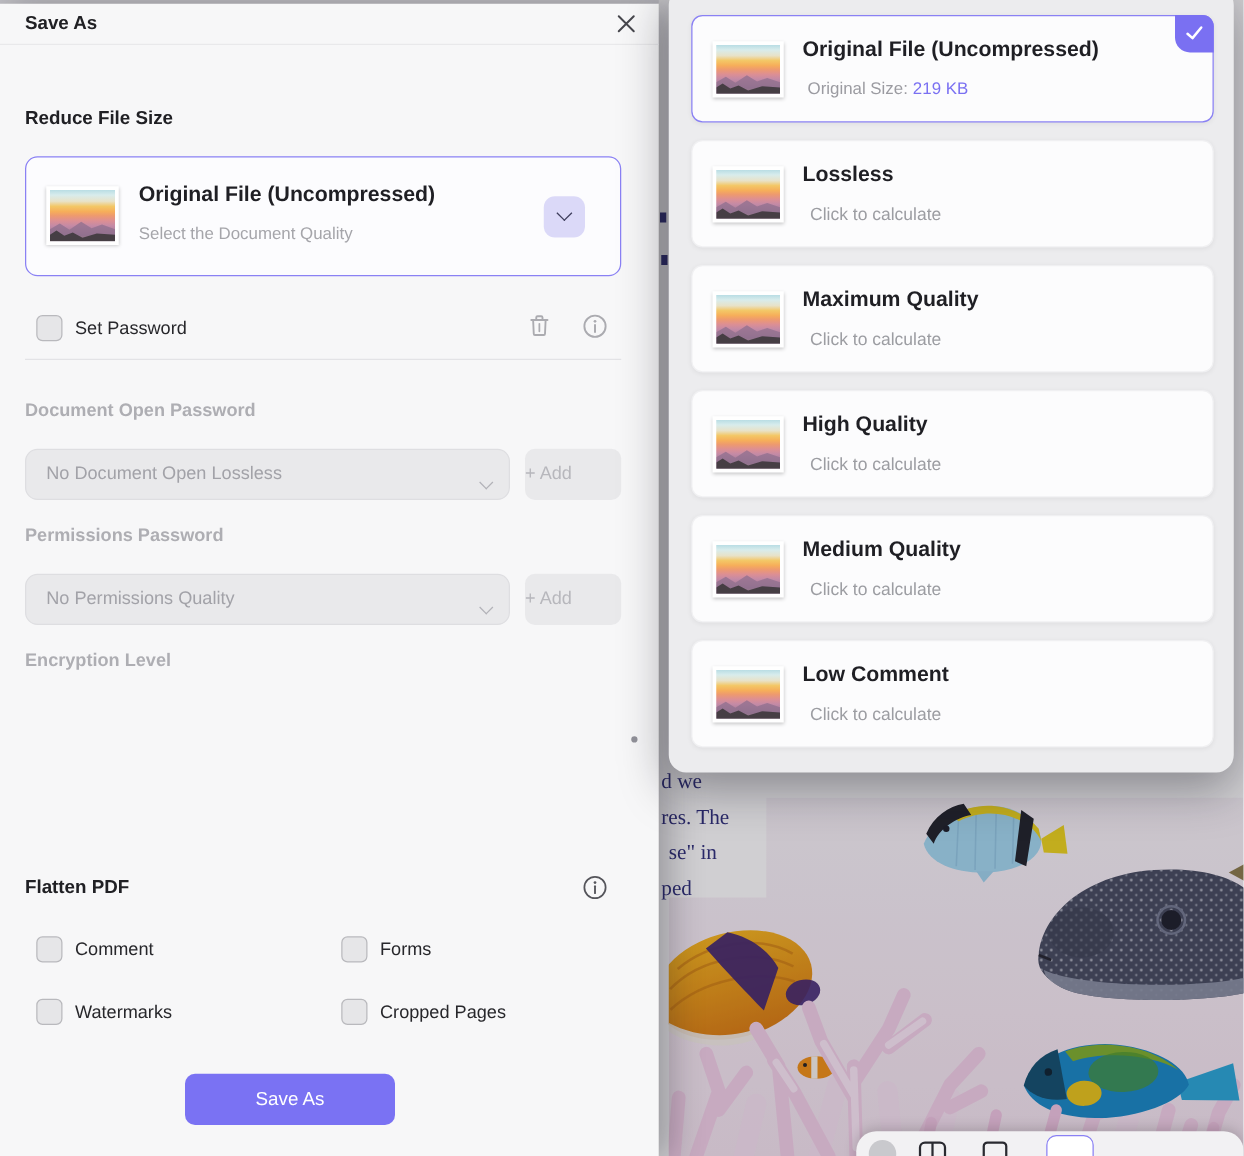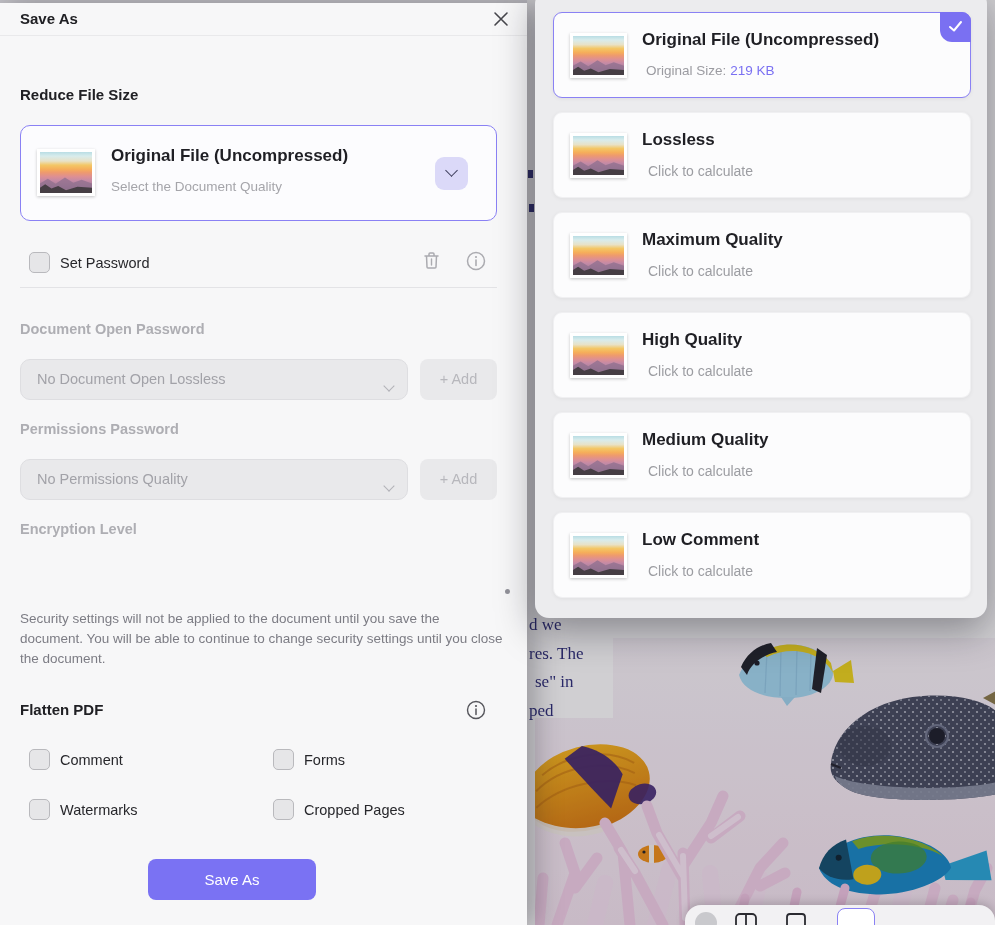--- a/index.html
+++ b/index.html
@@ -53,21 +53,21 @@
   .chk { position:absolute; width:21px; height:21px; background:#e6e6e8; border:1.5px solid #b9b9bd; border-radius:5px; cursor:pointer; }
   .chk-label { position:absolute; font-size:14.5px; color:#27272b; }
   .row-icon { position:absolute; cursor:pointer; }
   .divider { position:absolute; left:20px; top:284px; width:477px; height:1px; background:#e3e3e6; }
 
   .flabel { position:absolute; left:20px; font-size:14.5px; color:#aeaeb3; font-weight:bold; }
   .pw-input { position:absolute; left:20px; width:388px; height:41px; background:#e9e9eb; border:1px solid #dedee1; border-radius:10px; }
   .pw-text { position:absolute; left:16px; top:11px; font-size:14.5px; color:#a2a2a8; }
   .in-chev { position:absolute; right:14px; top:13px; }
   .add-btn { position:absolute; left:420px; width:77px; height:41px; background:#e9e9eb; border-radius:8px;
-             color:#b7b7bc; font-size:14.5px; text-align:center; line-height:41px; cursor:pointer; }
+             color:#b7b7bc; font-size:14.5px; line-height:41px; cursor:pointer; }
   .select { position:absolute; left:20px; top:556px; width:477px; height:41px; background:#e9e9eb;
             border:1px solid #dedee1; border-radius:10px; cursor:pointer; }
   .note { position:absolute; left:20px; top:606px; width:484px; font-size:13.5px; line-height:20px; color:#7c7c84; }
 
   .btn { position:absolute; top:856px; height:41px; border-radius:8px; font-size:15px; text-align:center; line-height:41px; cursor:pointer; }
   .btn-save { left:148px; width:168px; background:#7a72f3; color:#fff; }
   .btn-cancel { left:330px; width:165px; background:#e7e7e9; color:#37373c; }
 
   .drag-dot { position:absolute; left:505px; top:589px; width:5px; height:5px; border-radius:50%; background:#8d8d95; z-index:50; }
 
@@ -246,21 +246,20 @@
     <div class="pw-input" style="top:456px;">
       <span class="pw-text">No Permissions Quality</span>
       <span class="in-chev">
           <span class="chev gray"></span>
         </span>
     </div>
     <div class="add-btn" style="top:456px;">+ <span>Add</span></div>
 
     <div class="flabel" style="top:518px;">Encryption Level</div>
 
-    <p class="note">Security settings will not be applied to the document until you save the document. You will be able to continue to change security settings until you close the document.</p>
 
     <div class="h2" style="top:698px;">Flatten PDF</div>
     <svg class="row-icon" style="left:465px; top:696px;" width="22" height="22" viewBox="0 0 22 22">
       <circle cx="11" cy="11" r="8.5" fill="none" stroke="#55555b" stroke-width="1.4"></circle>
       <path d="M11 10 V15.5" stroke="#55555b" stroke-width="1.5" stroke-linecap="round"></path>
       <circle cx="11" cy="7" r="1.1" fill="#55555b"></circle>
     </svg>
 
     <div class="chk" style="left:29px; top:746px;"></div>
     <div class="chk-label" style="left:60px; top:749px;">Comment</div>

